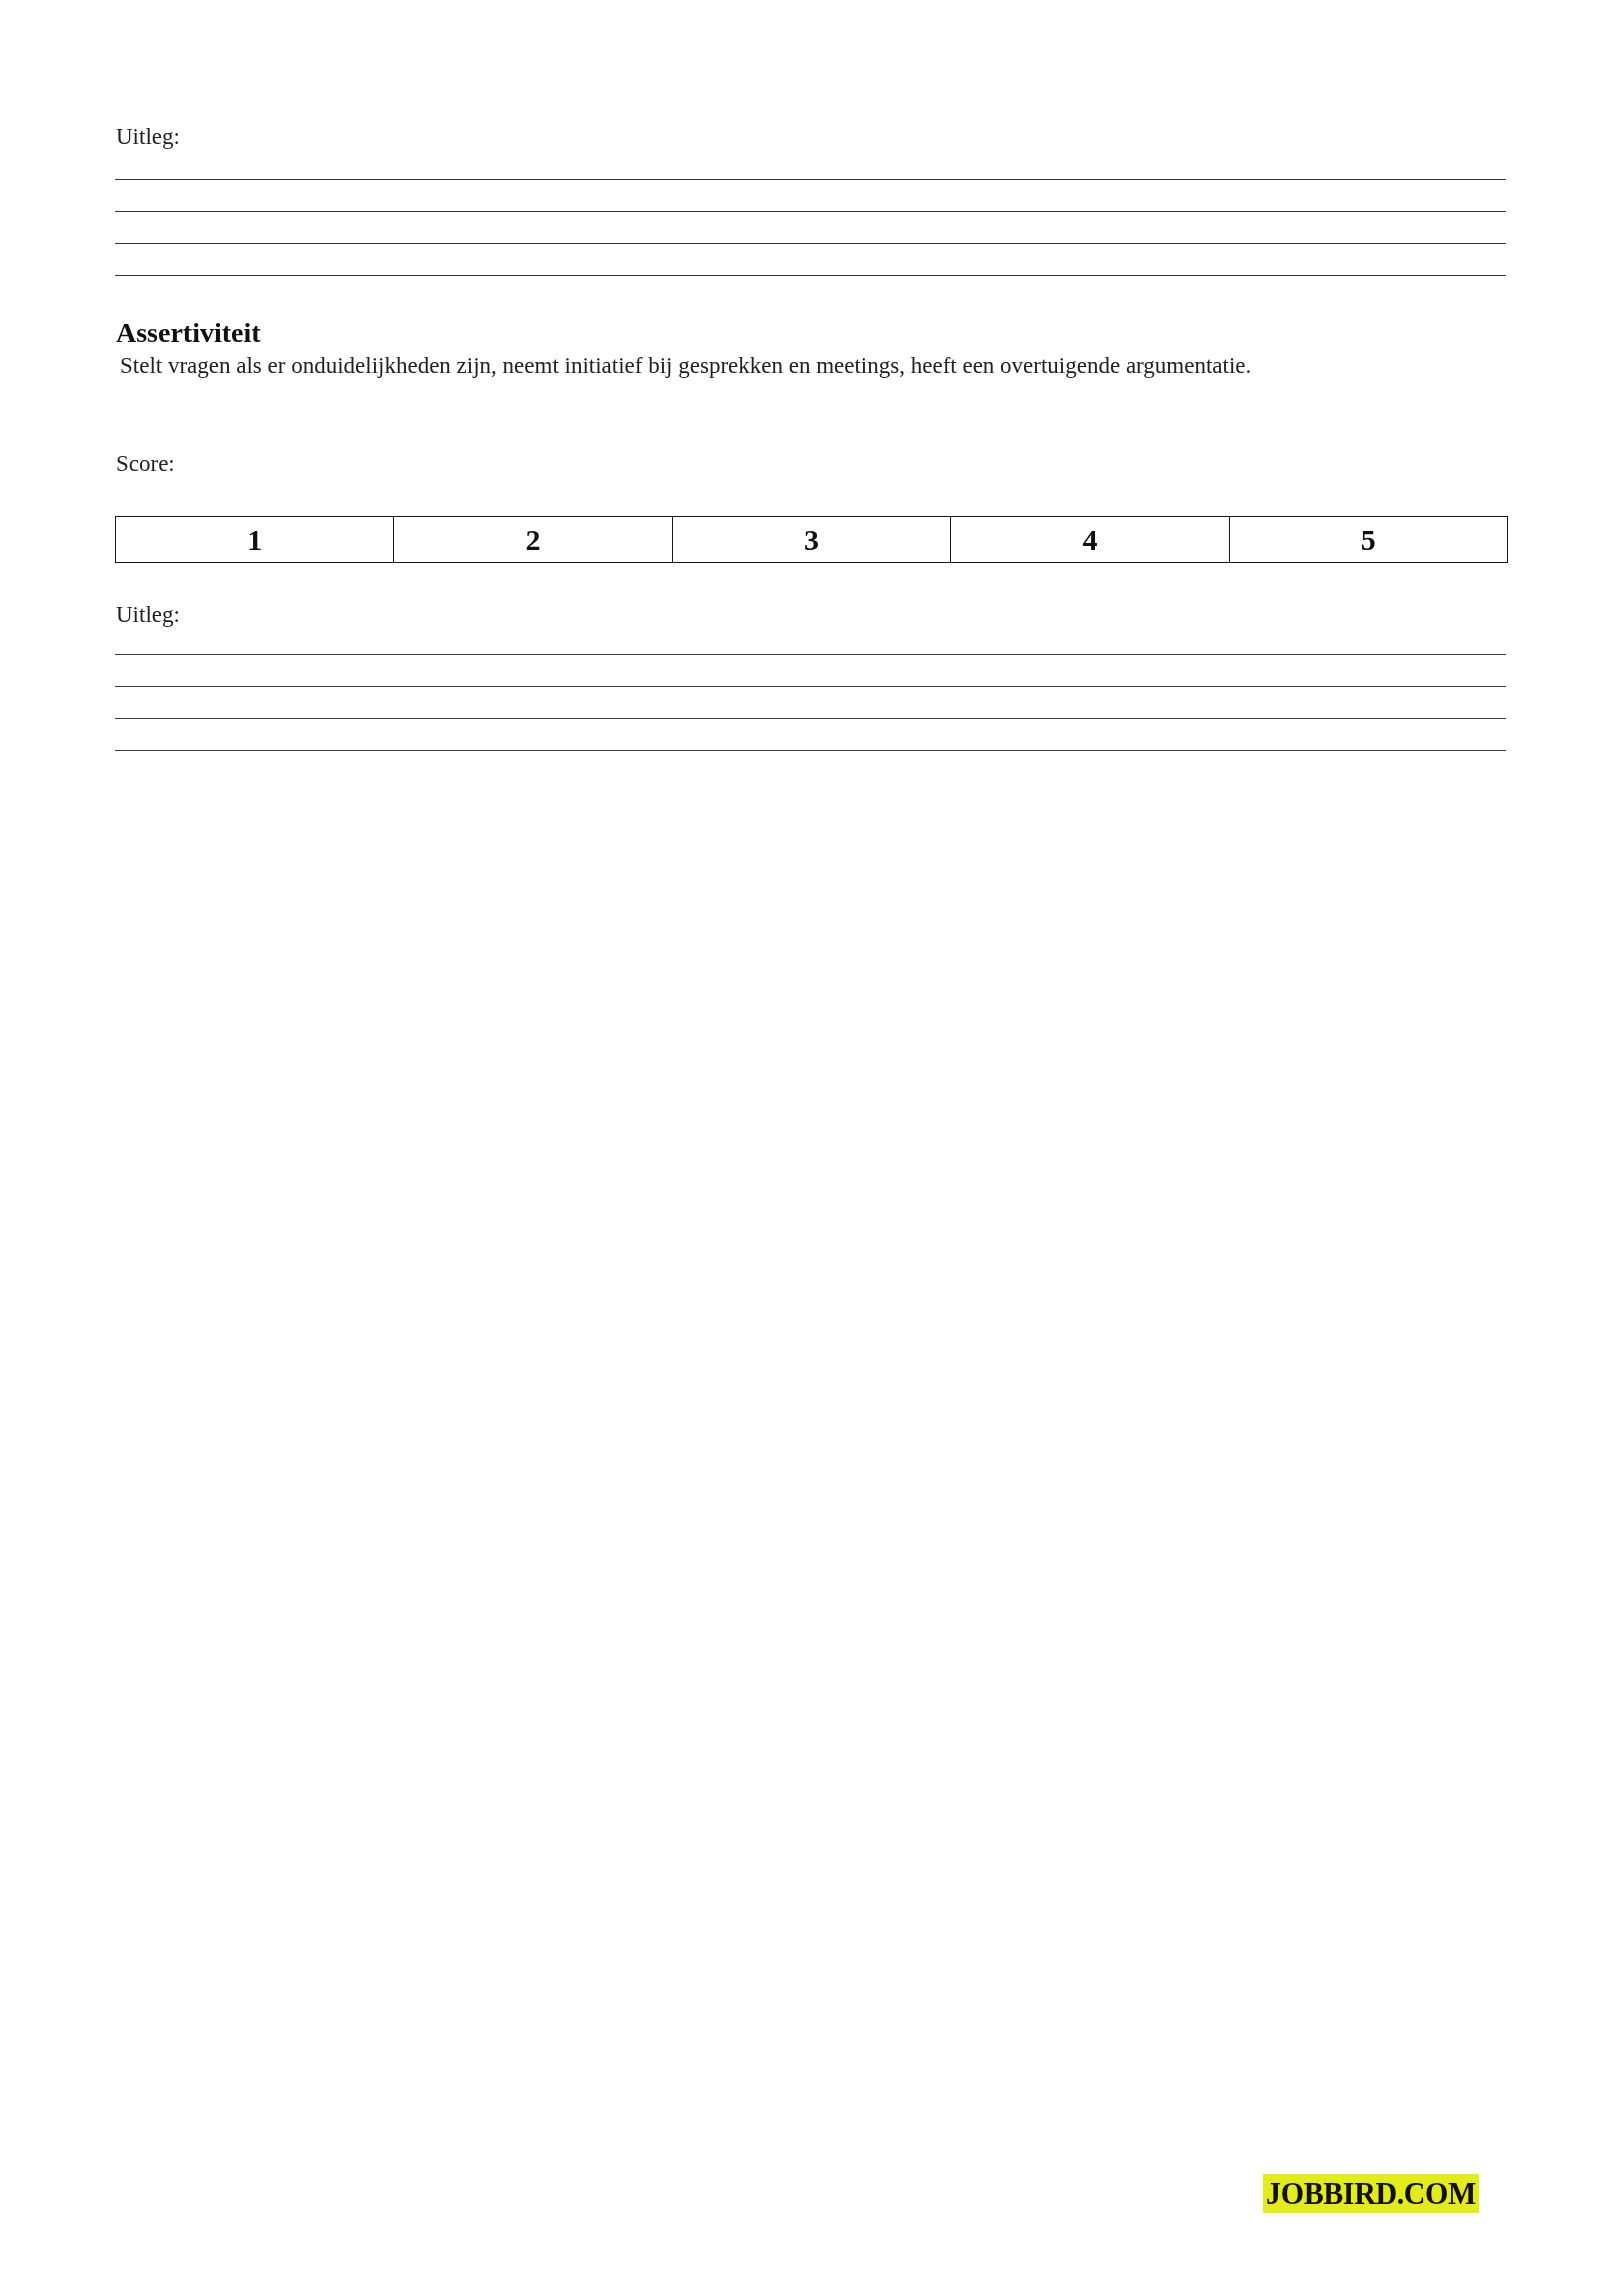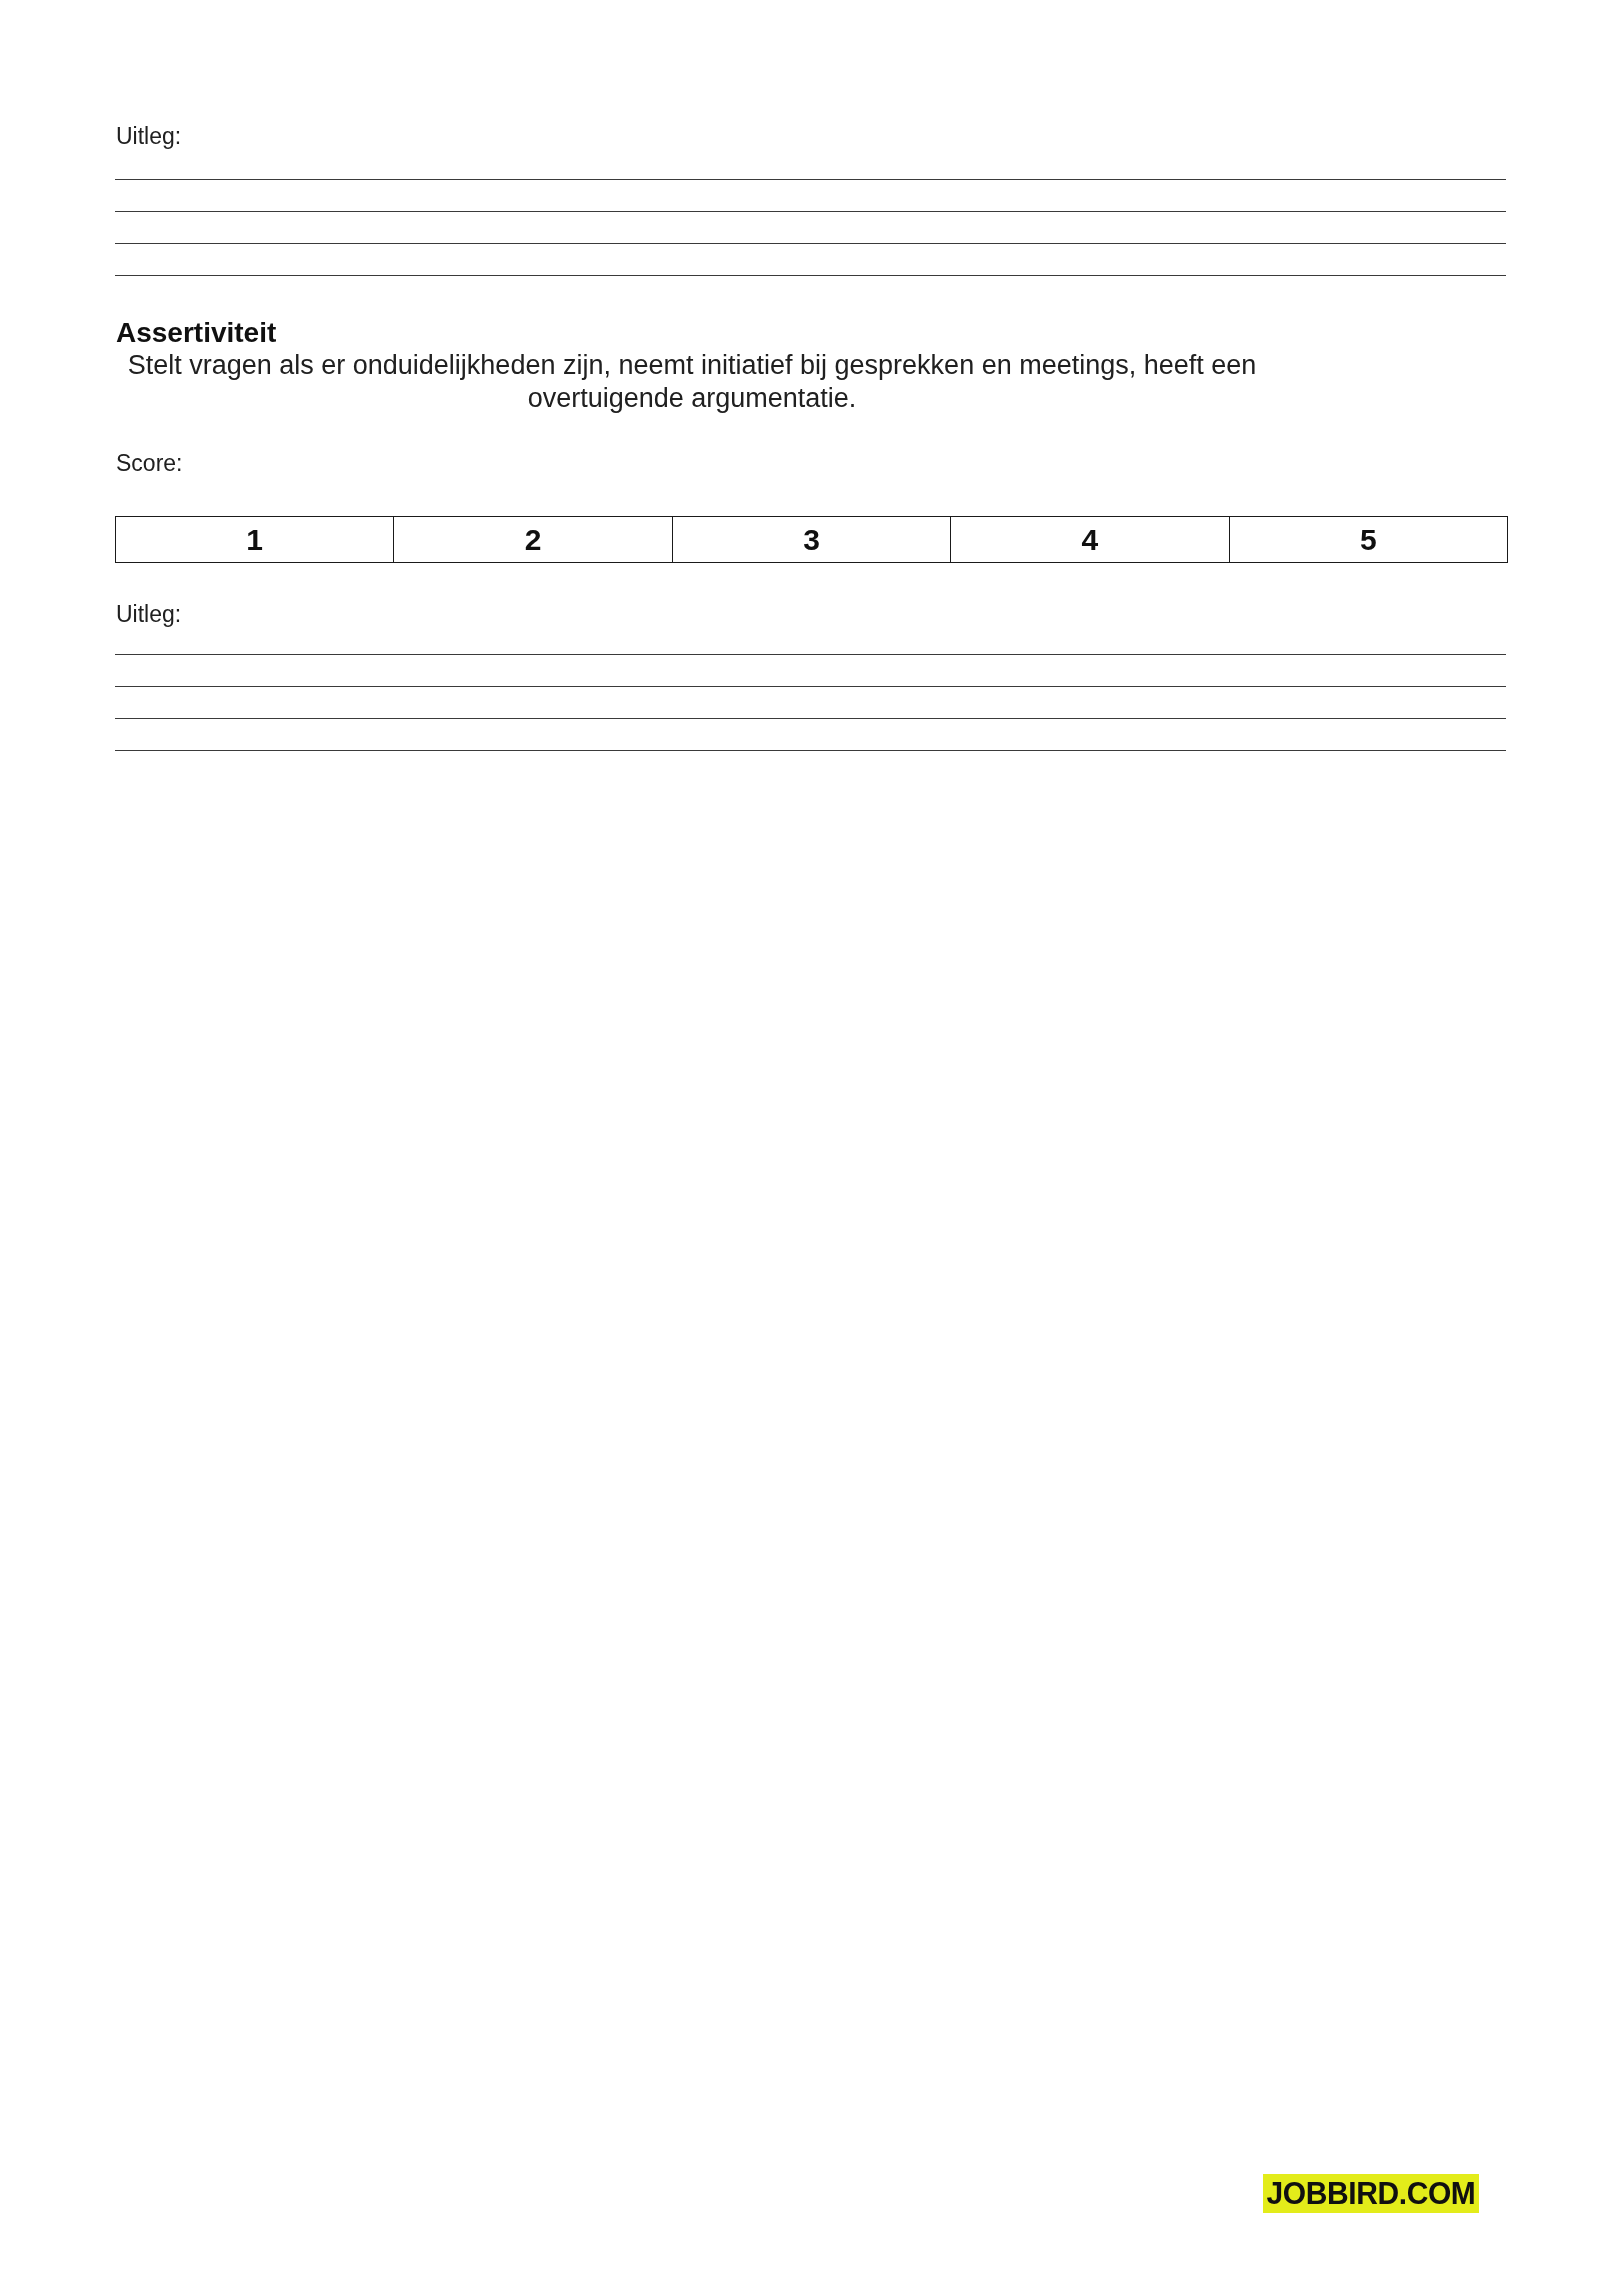--- a/index.html
+++ b/index.html
@@ -5,21 +5,21 @@
   html, body {
     margin: 0;
     padding: 0;
     background: #ffffff;
   }
   .page {
     position: relative;
     width: 1621px;
     height: 2293px;
     background: var(--background, #ffffff);
-    font-family: Liberation Sans, sans-serif;
+    font-family: Liberation Serif, serif;
     color: var(--text, #202020);
     overflow: hidden;
   }
   .label {
     position: absolute;
     left: 116px;
     font-size: 23px;
     line-height: 27px;
     color: var(--text, #202020);
     white-space: nowrap;
@@ -46,24 +46,24 @@
     left: 116px;
     top: 318px;
     font-size: 28px;
     line-height: 29px;
     font-weight: bold;
     color: var(--heading, #101010);
     white-space: nowrap;
   }
   .description {
     position: absolute;
-    left: 110px;
+    left: 120px;
     top: 349px;
     max-width: 1164px;
-    font-size: 27px;
+    font-size: 23px;
     line-height: 33px;
     color: var(--text, #202020);
     text-align: center;
   }
 
   .score-table {
     position: absolute;
     left: 115px;
     top: 516px;
     width: 1393px;

